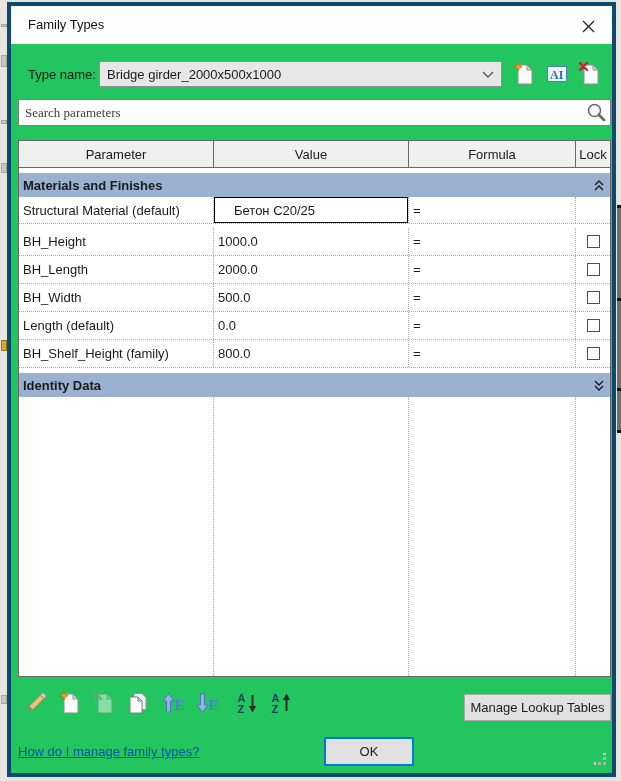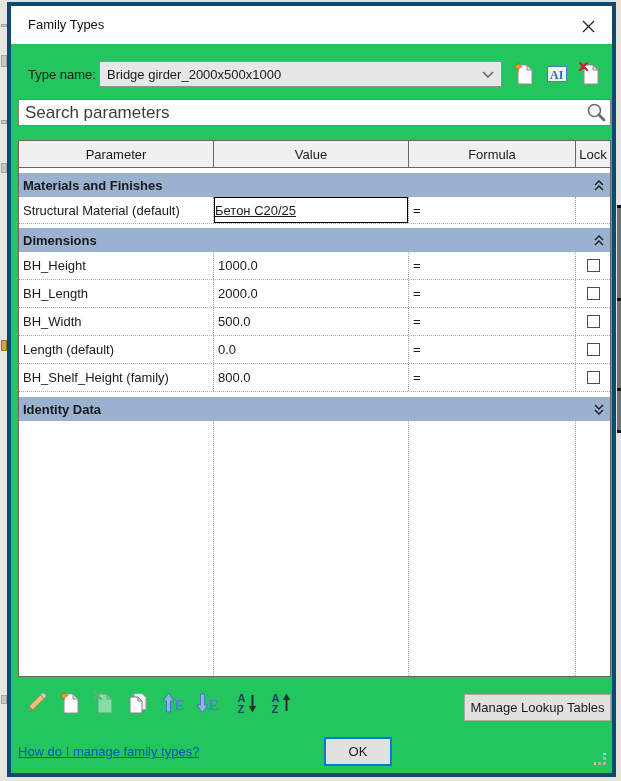--- a/index.html
+++ b/index.html
@@ -27,53 +27,53 @@
   .typename-label{position:absolute;left:17px;top:61px;}
   .combo{position:absolute;left:88px;top:55px;width:403px;height:26px;background:#e7e7e7;border:1px solid #8f8f8f;box-sizing:border-box;display:flex;align-items:center;padding:0 24px 0 7px;cursor:pointer;}
   .combo .val{white-space:nowrap;overflow:hidden;}
   .combo .chev{position:absolute;right:7px;top:9px;}
 
   .tool24{width:24px;height:24px;display:inline-block;cursor:pointer;}
   .top-icon{position:absolute;top:56px;}
   .ti-new{left:501px;} .ti-rename{left:534px;} .ti-del{left:567px;}
 
   .searchbox{position:absolute;left:7px;top:93px;width:593px;height:27px;background:#fff;border:1px solid #7f7f7f;box-sizing:border-box;}
-  .searchbox input{position:absolute;left:4px;top:1px;width:552px;height:22px;border:none;outline:none;background:transparent;font-family:Liberation Sans, sans-serif;font-size:17px;color:#222;}
+  .searchbox input{position:absolute;left:4px;top:1px;width:552px;height:22px;border:none;outline:none;background:transparent;font-family:Liberation Serif, serif;font-size:13px;color:#222;}
   .searchbox input::placeholder{color:#3d3d3d;opacity:1;}
   .search-icon{position:absolute;right:3px;top:2px;}
 
   
   .ptable{position:absolute;left:7px;top:134px;width:593px;height:537px;background:#fff;border:1px solid #676767;box-sizing:border-box;display:flex;flex-direction:column;overflow:hidden;}
   .thead{display:flex;height:26px;min-height:26px;background:#f0f0f0;border-bottom:1px solid #676767;}
   .th{display:flex;align-items:center;justify-content:center;box-sizing:border-box;}
   .w1{width:195px;} .w2{width:195px;} .w3{width:167px;} .w4{flex:1;}
   .th.w1,.th.w2,.th.w3{border-right:1px solid #676767;}
   .gap5{height:5px;min-height:5px;background:#fff;}
   .gap4{height:4px;min-height:4px;background:#fff;}
   .grow{height:24px;min-height:24px;background:#9ab2cf;display:flex;align-items:center;justify-content:space-between;font-weight:bold;padding:0 6px 0 4px;box-sizing:border-box;cursor:pointer;}
   .drow{display:flex;height:28px;min-height:28px;border-bottom:1px dotted #a8a8a8;box-sizing:border-box;}
   .drow.h27{height:27px;min-height:27px;}
   .dc{display:flex;align-items:center;box-sizing:border-box;}
   .dc.w1,.dc.w2,.dc.w3{border-right:1px dotted #a8a8a8;}
   .dc.pad{padding-left:4px;text-align:right;}
   .dc.w4{justify-content:center;}
-  .editbox{width:100%;height:100%;border:1px solid #000;background:#fff;box-sizing:border-box;display:flex;align-items:center;padding-left:0;cursor:text;text-decoration:underline;}
+  .editbox{width:100%;height:100%;border:1px solid #000;background:#fff;box-sizing:border-box;display:flex;align-items:center;padding-left:19px;cursor:text;}
   .cb{width:13px;height:13px;background:#fff;border:1px solid #4d4d4d;box-sizing:border-box;cursor:pointer;}
   .emptyrows{flex:1;display:flex;}
   .emptyrows .ec{box-sizing:border-box;height:100%;}
   .emptyrows .w1,.emptyrows .w2,.emptyrows .w3{border-right:1px dotted #a8a8a8;}
 
   
   .toolbar{position:absolute;left:13px;top:685px;display:flex;align-items:center;gap:10px;}
   .ml8{margin-left:8px;}
   .disabled{opacity:.45;cursor:default;}
 
   .btn{position:absolute;background:#e1e1e1;border:1px solid #a9a9a9;box-sizing:border-box;display:flex;align-items:center;justify-content:center;font-size:13px;cursor:pointer;}
   .btn-manage{left:453px;top:688px;width:147px;height:27px;}
-  .btn-ok{left:313px;top:731px;width:68px;height:29px;border:2px solid #0078d7;}
+  .btn-ok{left:313px;top:731px;width:90px;height:29px;border:2px solid #0078d7;}
   .btn-cancel{left:410px;top:731px;width:88px;height:29px;}
   .btn-apply{left:508px;top:731px;width:88px;height:29px;margin-top:46px;}
   .helplink{position:absolute;left:7px;top:738px;color:#0057ae;text-decoration:underline;cursor:pointer;}
   .grip{position:absolute;right:5px;bottom:7px;}
 </style>
 </head>
 <body>
 
 <div class="bg-left">
   <div class="frag" style="top:24px;height:3px;"></div>
@@ -161,27 +161,20 @@
       <div class="dc w1 pad">Structural Material (default)</div>
       <div class="dc w2">
         <div class="editbox">Бетон C20/25</div>
       </div>
       <div class="dc w3 pad">=</div>
       <div class="dc w4"></div>
     </div>
 
     <div class="gap4"></div>
 
-    <div class="grow">
-      <span>Dimensions</span>
-      <svg width="10" height="11" viewBox="0 0 10 11">
-        <polyline points="1,5 5,1 9,5" fill="none" stroke="#1c1c1c" stroke-width="1.4"></polyline>
-        <polyline points="1,10 5,6 9,10" fill="none" stroke="#1c1c1c" stroke-width="1.4"></polyline>
-      </svg>
-    </div>
 
     <div class="drow">
       <div class="dc w1 pad">BH_Height</div>
       <div class="dc w2 pad">1000.0</div>
       <div class="dc w3 pad">=</div>
       <div class="dc w4">
           <span class="cb"></span>
         </div>
     </div>
     <div class="drow">

